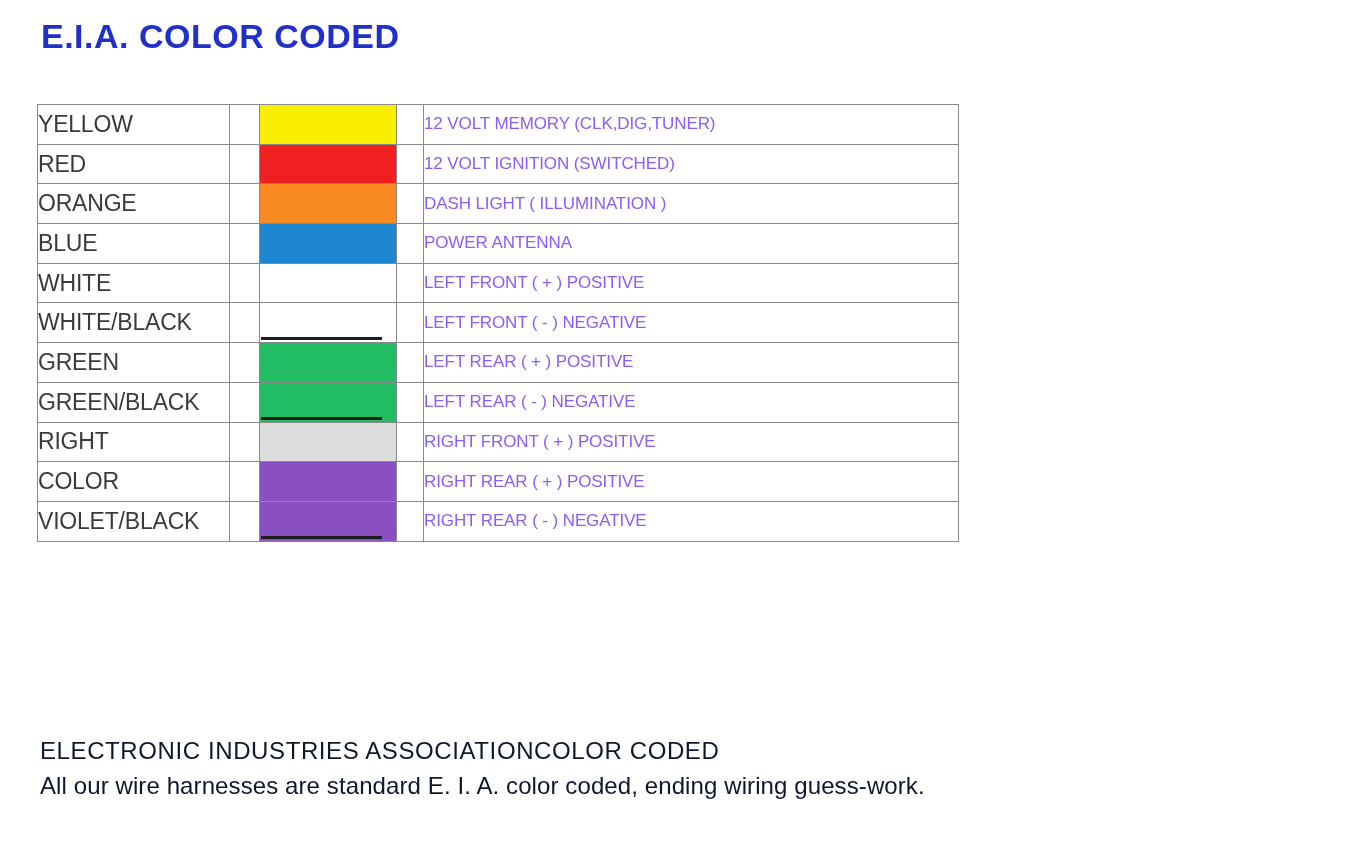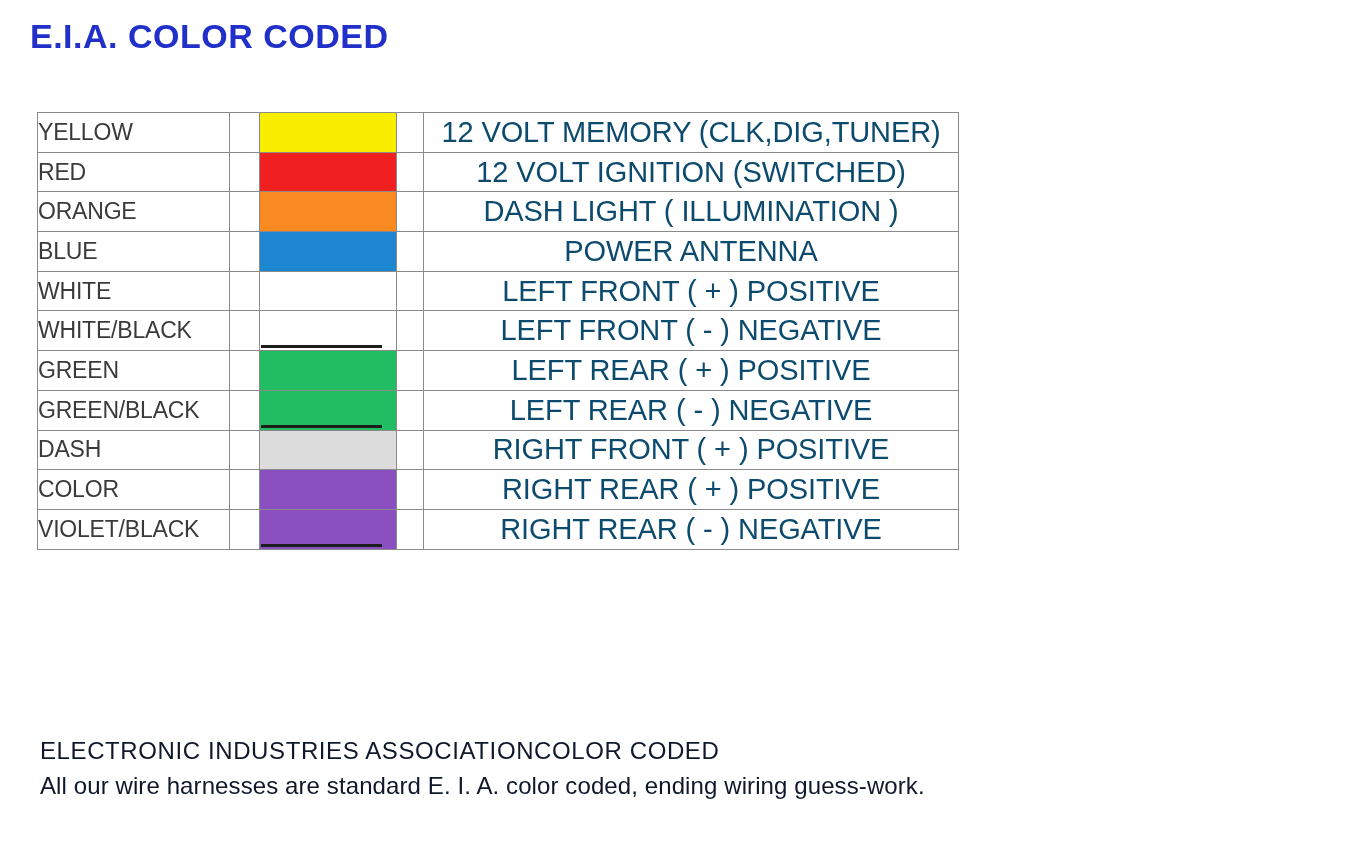--- a/index.html
+++ b/index.html
@@ -12,34 +12,34 @@
     height: 861px;
     font-family: "Liberation Sans", sans-serif;
     -webkit-font-smoothing: antialiased;
     position: relative;
     overflow: hidden;
   }
 
   
   #page-title {
     position: absolute;
-    left: 30px;
+    left: 41px;
     top: 17px;
     font-size: 34px;
     font-weight: bold;
     color: #2030c8;
     letter-spacing: 0.5px;
     white-space: nowrap;
   }
 
   
   #wire-table {
     position: absolute;
     left: 37px;
-    top: 112px;
+    top: 104px;
     width: 921px;
     border-collapse: collapse;
     table-layout: fixed;
   }
   #wire-table tr {
     height: 39.7px;
   }
   #wire-table td {
     border: 1px solid #8a8a8a;
     padding: 0;
@@ -55,26 +55,25 @@
   col.c-desc   { width: 535px; }
 
   .cell-name {
     font-size: 23px;
     color: #3a3a3a;
     padding-left: 3px;
     white-space: nowrap;
     letter-spacing: -0.2px;
   }
   .cell-desc {
-    font-size: 29px;
-    color: #0c4a6e;
+    font-size: 17px;
+    color: #8b5cf6;
     padding-left: 4px;
     white-space: nowrap;
     letter-spacing: -0.1px;
-    text-align: center;
   }
 
   
   .cell-swatch {
     position: relative;
     padding: 0;
   }
   .swatch-fill {
     position: absolute;
     left: 0;
@@ -187,21 +186,21 @@
         <td class="cell-name">GREEN/BLACK</td>
         <td></td>
         <td class="cell-swatch">
           <div class="swatch-fill" style="background: rgb(34, 189, 98);"></div>
           <div class="swatch-stripe"></div>
         </td>
         <td></td>
         <td class="cell-desc">LEFT REAR ( -  ) NEGATIVE</td>
       </tr>
       <tr>
-        <td class="cell-name">DASH</td>
+        <td class="cell-name">RIGHT</td>
         <td></td>
         <td class="cell-swatch">
           <div class="swatch-fill" style="background: rgb(220, 220, 220);"></div>
         </td>
         <td></td>
         <td class="cell-desc">RIGHT FRONT ( + ) POSITIVE</td>
       </tr>
       <tr>
         <td class="cell-name">COLOR</td>
         <td></td>

